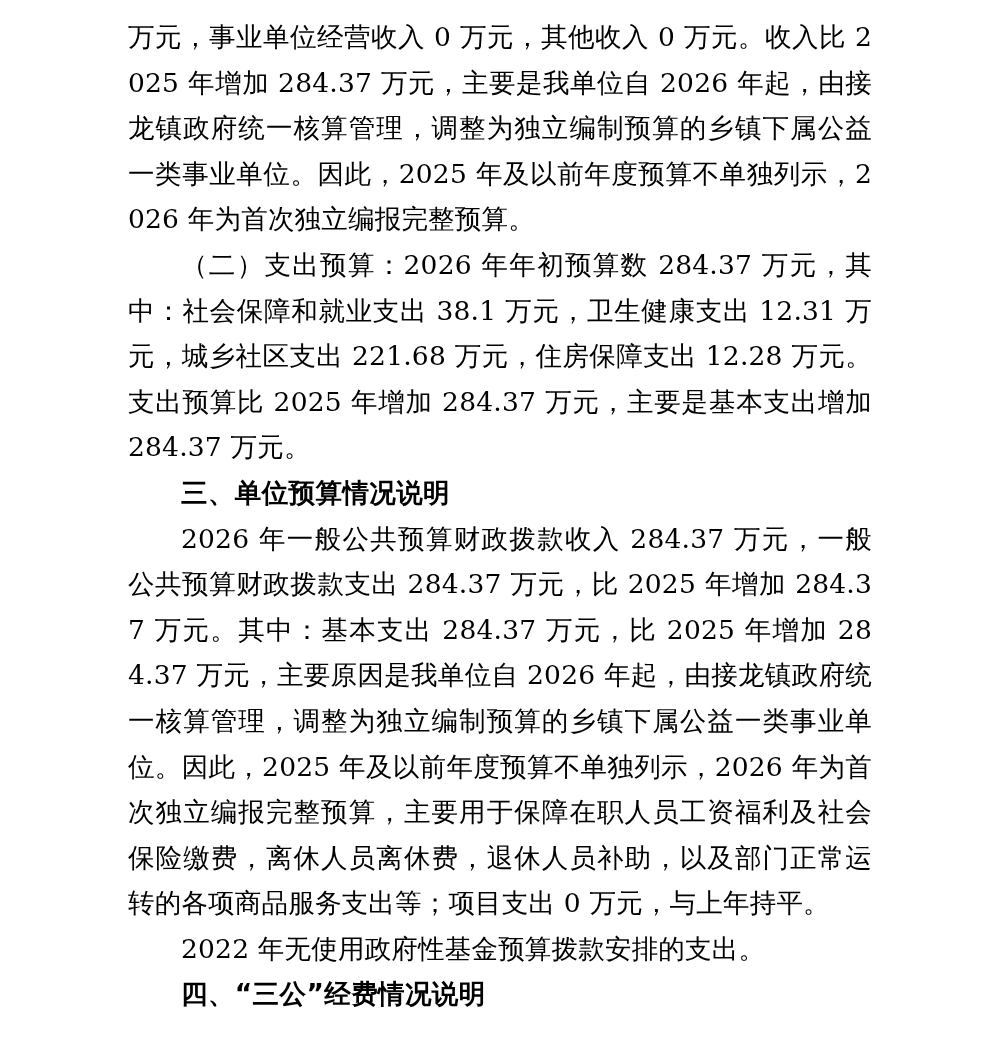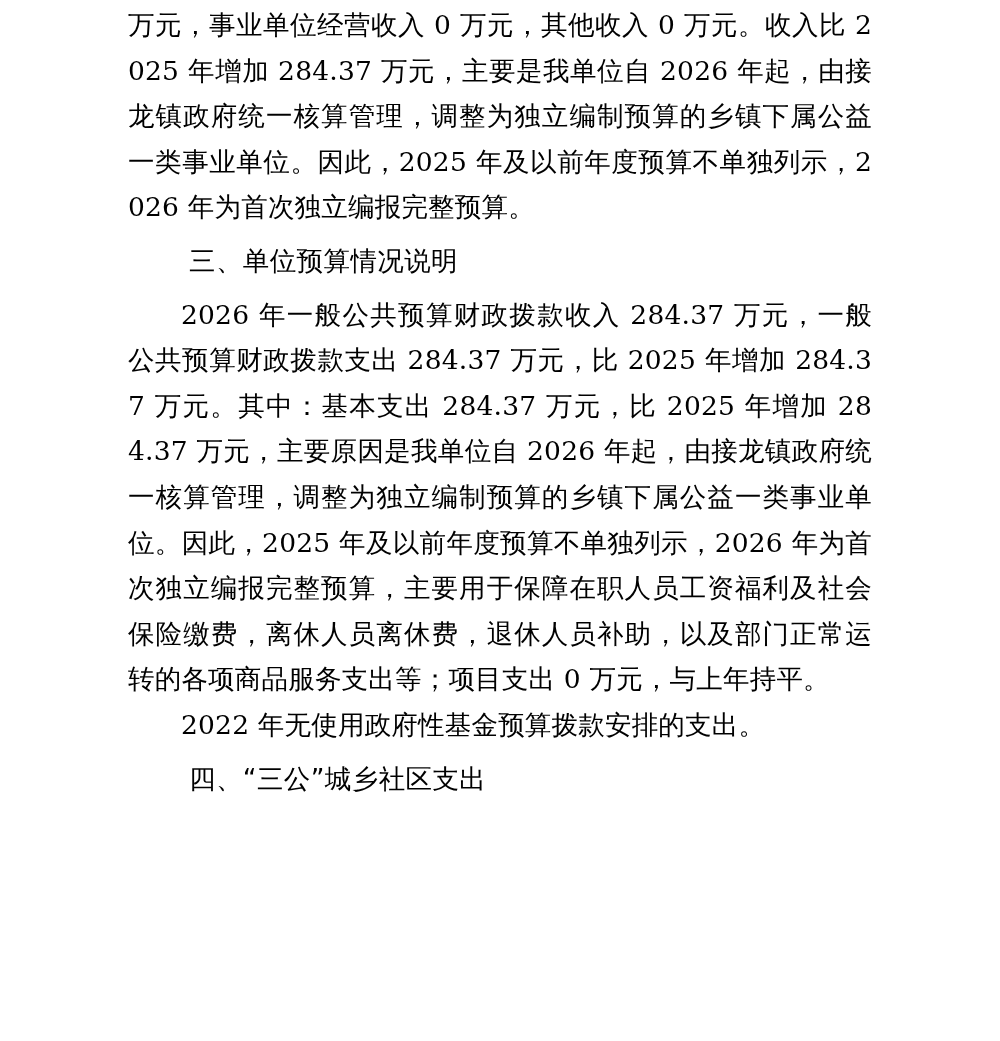--- a/index.html
+++ b/index.html
@@ -11,59 +11,60 @@
     width: 1000px;
     height: 1041px;
     font-family: "DejaVu Serif", "Liberation Serif", serif;
     color: #000000;
   }
   .page {
     width: 1000px;
     height: 1041px;
     position: relative;
     box-sizing: border-box;
-    padding: 0 128px 0 128px;
+    padding: 12px 128px 0 128px;
     overflow: hidden;
   }
   .doc-body {
     padding-top: 2px;
   }
   p.para {
     margin: 0;
     font-size: 26.5px;
     line-height: 45.6px;
     text-align: justify;
     text-justify: inter-ideograph;
     letter-spacing: 0.2px;
     word-break: break-all;
   }
   p.indent {
     text-indent: 2em;
   }
   p.heading {
-    margin: 8px;
+    margin: 0;
     font-size: 26.5px;
     line-height: 45.6px;
     font-family: "DejaVu Sans", "Liberation Sans", sans-serif;
-    font-weight: normal;
+    font-weight: bold;
     text-indent: 2em;
     letter-spacing: 0.4px;
   }
 </style>
 </head>
 <body>
 
 <div class="page">
   <div class="doc-body">
 
     <p class="para">万元，事业单位经营收入 0 万元，其他收入 0 万元。收入比 2025 年增加 284.37 万元，主要是我单位自 2026 年起，由接龙镇政府统一核算管理，调整为独立编制预算的乡镇下属公益一类事业单位。因此，2025 年及以前年度预算不单独列示，2026 年为首次独立编报完整预算。</p>
 
+    <p class="para indent">（二）支出预算：2026 年年初预算数 284.37 万元，其中：社会保障和就业支出 38.1 万元，卫生健康支出 12.31 万元，城乡社区支出 221.68 万元，住房保障支出 12.28 万元。支出预算比 2025 年增加 284.37 万元，主要是基本支出增加 284.37 万元。</p>
 
     <p class="heading">三、单位预算情况说明</p>
 
     <p class="para indent">2026 年一般公共预算财政拨款收入 284.37 万元，一般公共预算财政拨款支出 284.37 万元，比 2025 年增加 284.37 万元。其中：基本支出 284.37 万元，比 2025 年增加 284.37 万元，主要原因是我单位自 2026 年起，由接龙镇政府统一核算管理，调整为独立编制预算的乡镇下属公益一类事业单位。因此，2025 年及以前年度预算不单独列示，2026 年为首次独立编报完整预算，主要用于保障在职人员工资福利及社会保险缴费，离休人员离休费，退休人员补助，以及部门正常运转的各项商品服务支出等；项目支出 0 万元，与上年持平。</p>
 
     <p class="para indent">2022 年无使用政府性基金预算拨款安排的支出。</p>
 
-    <p class="heading">四、“三公”城乡社区支出</p>
+    <p class="heading">四、“三公”经费情况说明</p>
 
   </div>
 </div>
 
 </body></html>

